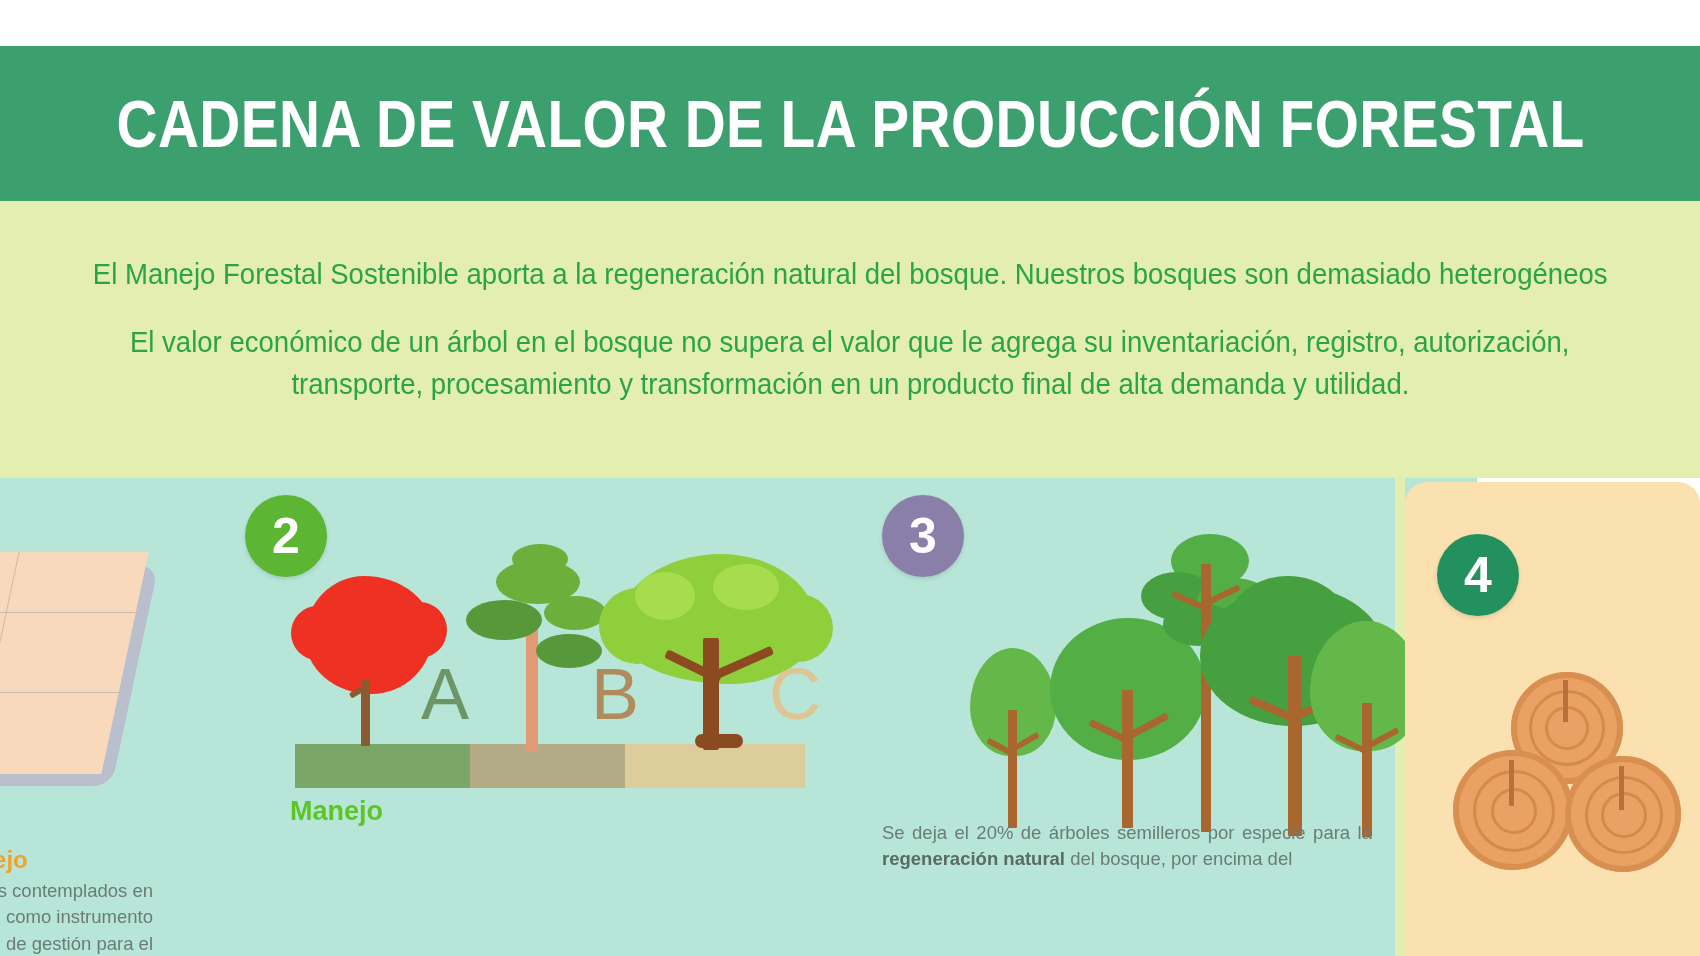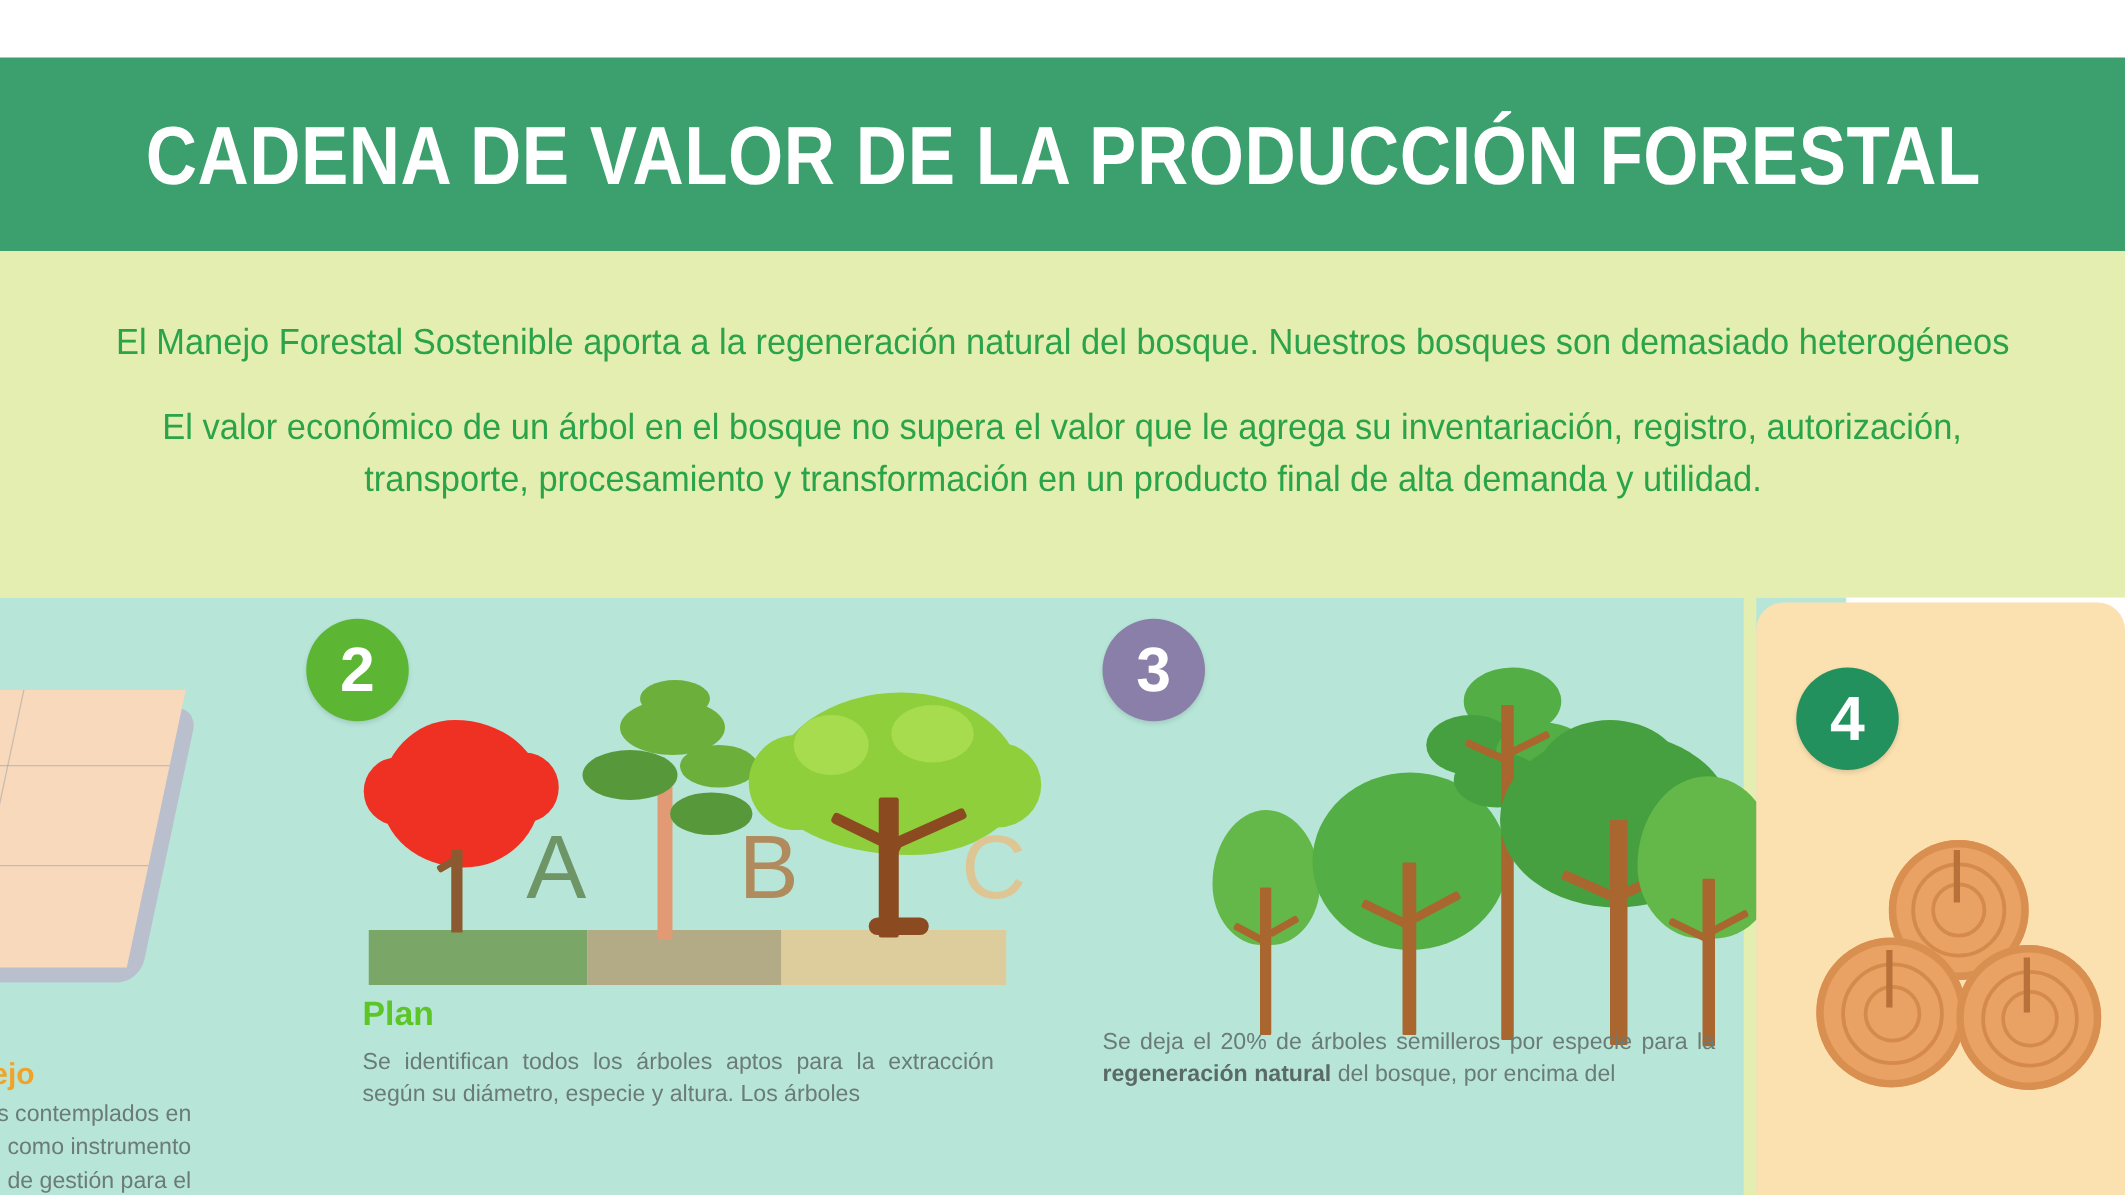--- a/index.html
+++ b/index.html
@@ -459,25 +459,21 @@
           <div class="hl" style="left:96px;top:10px;width:66px;height:46px;"></div>
         </div>
         <div class="treeC-trunk"></div>
         <div class="treeC-branch" style="left:46px;top:124px;width:60px;height:9px;transform:rotate(26deg);"></div>
         <div class="treeC-branch" style="left:96px;top:120px;width:62px;height:9px;transform:rotate(-24deg);"></div>
         <div class="treeC-branch" style="left:78px;top:196px;width:48px;height:14px;border-radius:8px;"></div>
       </div>
       <div class="ab-letter" style="left:524px; top:120px; color:#ddc694;">C</div>
     </div>
 
-    <div class="step-title">Plan</div>
-    <div class="step-body">
-      <span>Se identifican todos los árboles aptos para la extracción</span>
-      <span>según su diámetro, especie y altura. Los árboles</span>
-    </div>
+    <div class="step-title">Manejo</div>
   </div>
 
   <div class="step" id="step3">
     <div class="badge">3</div>
 
     <div class="forest">
 
       <div class="f-tree" style="left:110px; top:122px; width:90px; height:180px;">
         <div class="f-crown lt" style="left:0; top:0; width:86px; height:108px;"></div>
         <div class="f-trunk" style="left:38px; top:62px; width:9px; height:118px;"></div>

